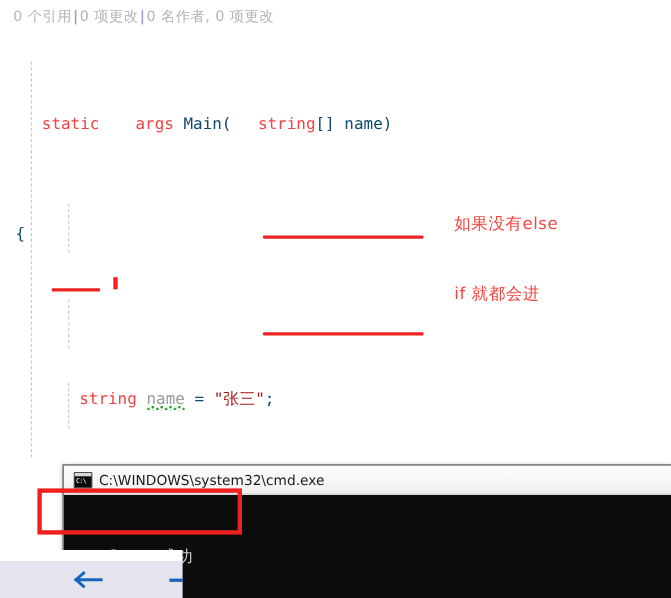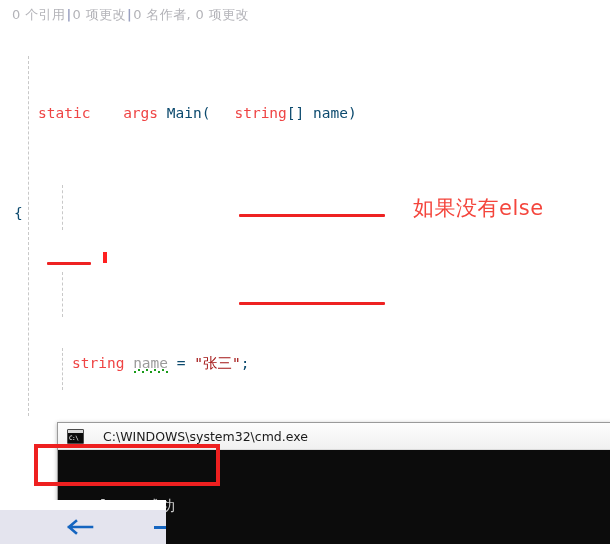--- a/index.html
+++ b/index.html
@@ -57,37 +57,37 @@
 
   
   .uline{
     position:absolute;background:#ee2222;height:3px;border-radius:1px;
   }
 
   
   .note{
     position:absolute;color:#f4453c;
     font-family:"DejaVu Sans","Liberation Sans",sans-serif;
-    font-size:21px;white-space:nowrap;letter-spacing:.5px;
+    font-size:15px;white-space:nowrap;letter-spacing:.5px;
   }
 
   
   .edgetick{position:absolute;background:#ff2020;}
 
   
   #console{
     position:absolute;left:57px;top:422px;width:553px;height:122px;
     background:#0c0c0c;border:1px solid #9a9a9a;
     box-shadow:0 1px 4px rgba(0,0,0,.28);
     overflow:hidden;
   }
   #console .titlebar{
     height:26px;background:linear-gradient(#fdfdfd,#f0f0f0);
     border-bottom:1px solid #dcdcdc;
-    display:flex;align-items:center;padding-left:9px;gap:19px;
+    display:flex;align-items:center;padding-left:9px;gap:6px;
   }
   #console .titlebar .tt{
     font-family:"DejaVu Sans","Liberation Sans",sans-serif;
     font-size:12.5px;color:#1b1b1b;white-space:nowrap;
   }
   .cmdicon{
     width:15px;height:13px;background:#0b0b0b;border:1px solid #4a4a4a;
     position:relative;flex:none;border-radius:1px;
   }
   .cmdicon::before{
@@ -179,20 +179,21 @@
 
   </div>
 
   <div class="uline" style="left:239px;top:214px;width:146px;"></div>
   <div class="uline" style="left:47px;top:262px;width:44px;"></div>
   <div class="uline" style="left:239px;top:302px;width:146px;"></div>
 
   <div class="edgetick" style="left:103px;top:252px;width:4px;height:11px;"></div>
 
   <div class="note" style="left:413px;top:194px;">如果没有else</div>
+  <div class="note" style="left:413px;top:258px;">if 就都会进</div>
 
 </div>
 
 <div id="console">
   <div class="titlebar">
     <span class="cmdicon"></span>
     <span class="tt">C:\WINDOWS\system32\cmd.exe</span>
   </div>
   <div class="body">
     <div>equals a 成功</div>

